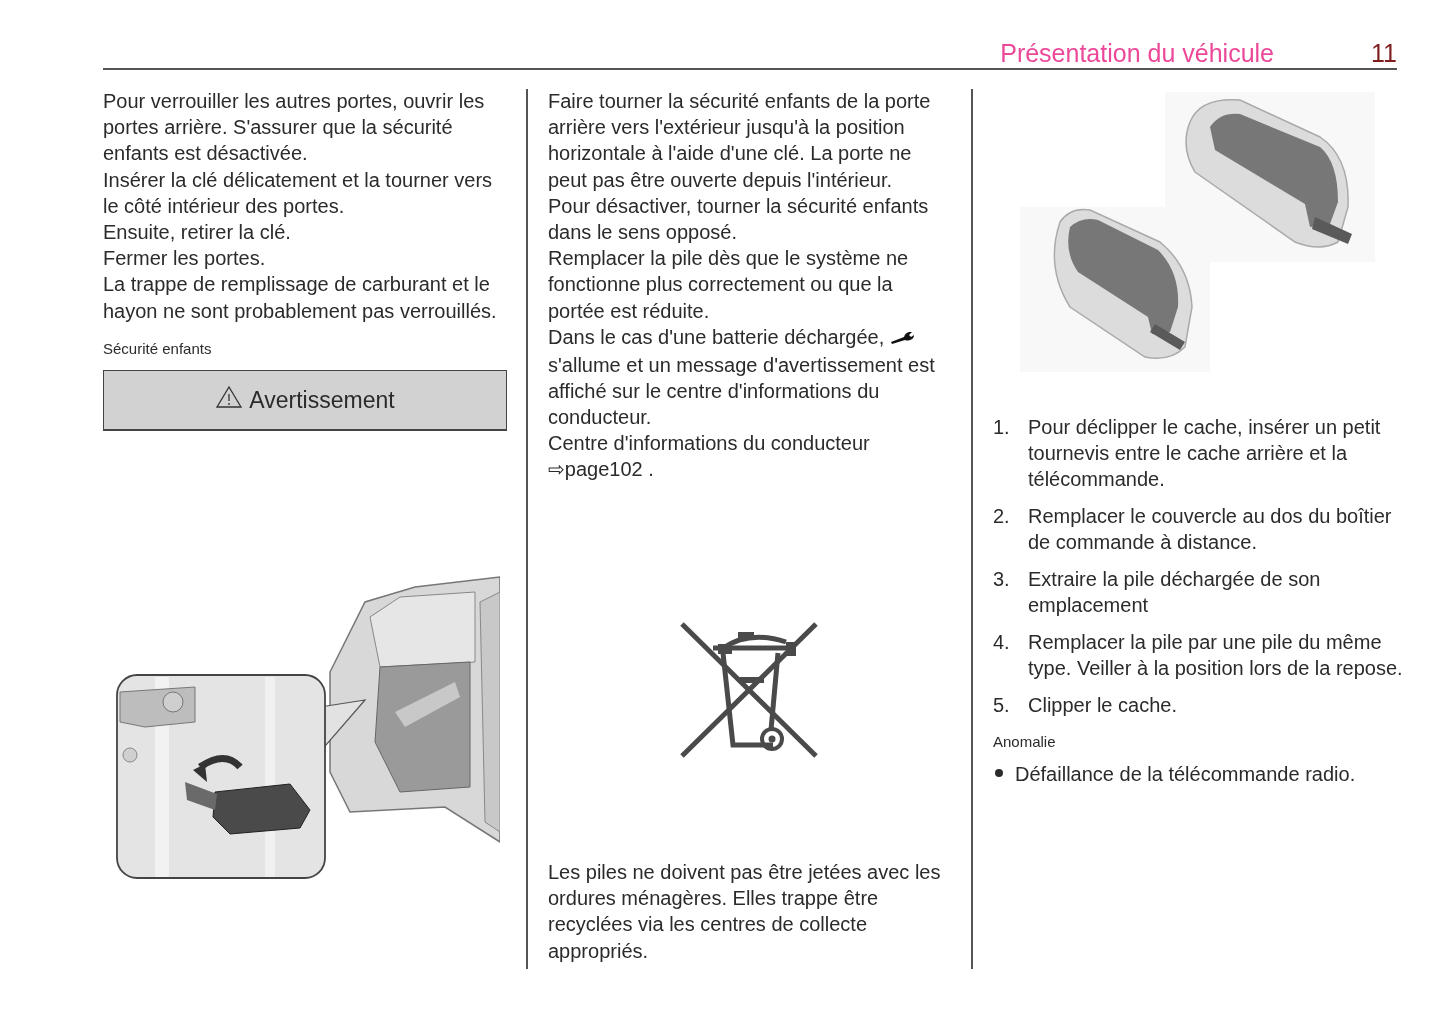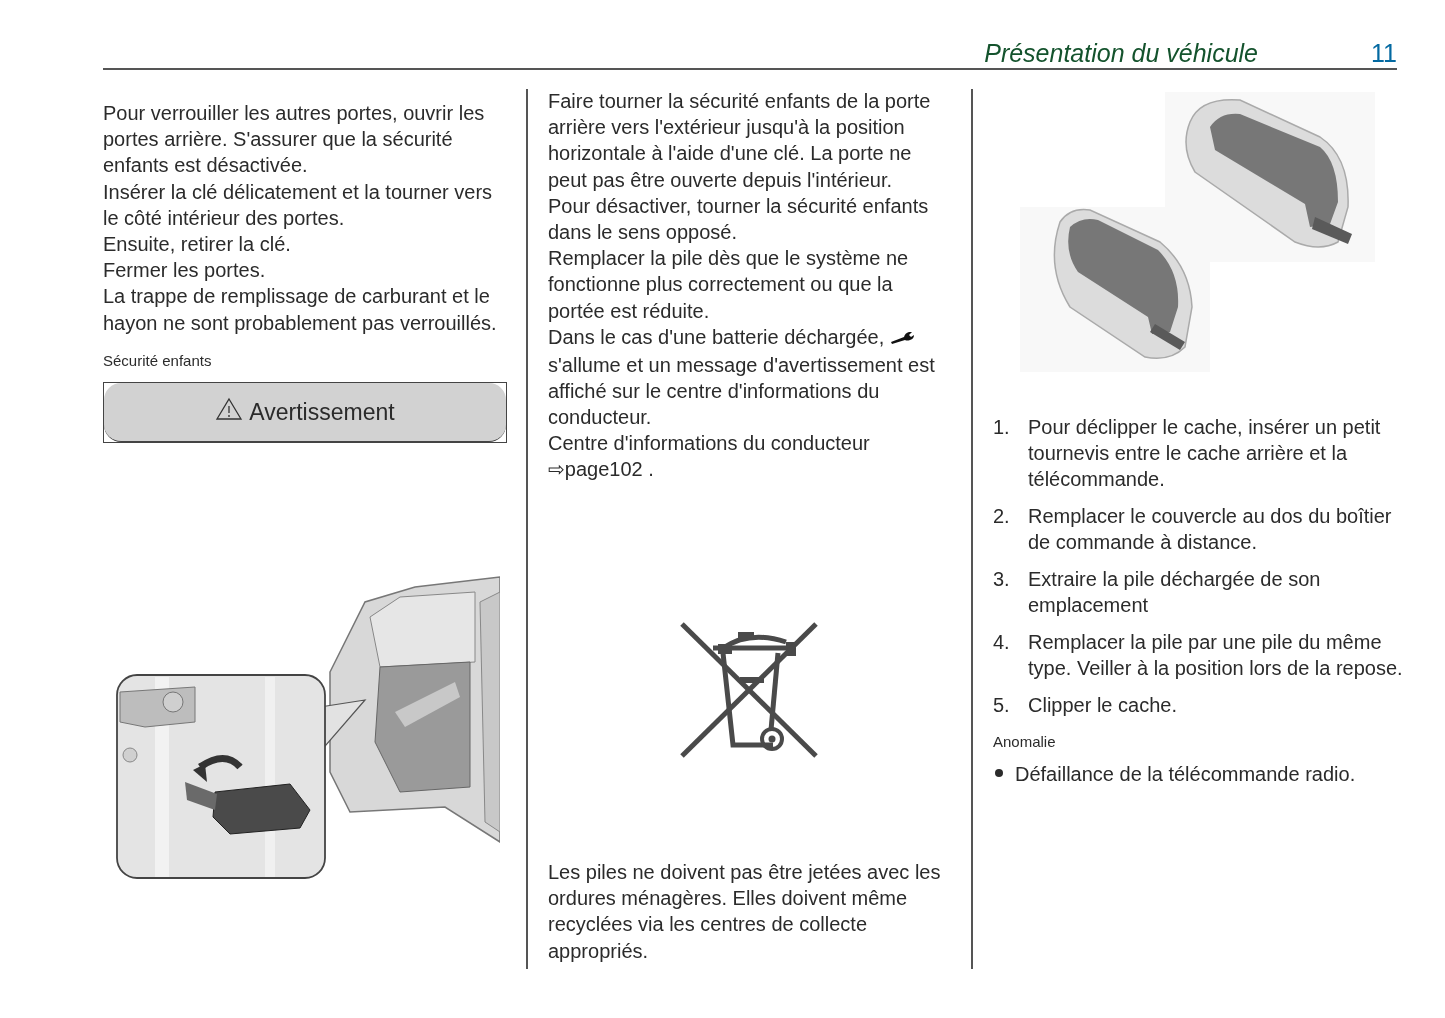--- a/index.html
+++ b/index.html
@@ -1,48 +1,48 @@
 <!DOCTYPE html>
 <html><head>
 <meta charset="utf-8">
 <style>
   html, body { margin:0; padding:0; background:#ffffff; }
   body { width:1445px; height:1018px; position:relative; overflow:hidden;
          font-family:"Liberation Sans", sans-serif; color:#2b2b2b; }
   .header { position:absolute; left:103px; top:36px; width:1294px; height:32px; border-bottom:2px solid #555; }
-  .header .title { position:absolute; right:139px; top:3px; font-size:25px; color:#14532d;font-style:italic; }
-  .header .page { position:absolute; right:0; top:3px; font-size:25px; color:#0369a1; }
+  .header .title { position:absolute; right:123px; top:3px; font-size:25px; color:#ec4899; }
+  .header .page { position:absolute; right:0; top:3px; font-size:25px; color:#7f1d1d; }
   .rule { position:absolute; width:2px; background:#555; }
   .col { position:absolute; font-size:20px; line-height:26.2px; }
   .col p { margin:0; }
   .h2 { font-size:15px; margin:12px 0 8px 0; }
   .h1 { font-size:28px; line-height:34px; margin:10px 0 6px 0; }
   .warnbox { border:1.5px solid #444; margin-top:4px; }
-  .warnhead { background:#d2d2d2; height:58px; border-bottom:1.5px solid #444; display:flex; align-items:center; justify-content:center; font-size:23px; gap:6px;border-radius:17px; }
+  .warnhead { background:#d2d2d2; height:58px; border-bottom:1.5px solid #444; display:flex; align-items:center; justify-content:center; font-size:23px; gap:6px; }
   .warnbody { padding:6px 8px 9px 8px; }
   .figure { position:absolute; }
   ol.steps { list-style:none; margin:0; padding:0; }
   ol.steps li { display:flex; margin-bottom:10.5px; }
   ol.steps .num { width:35px; flex:none; }
   .bullet { display:flex; }
   .bullet .dot { width:8px; height:8px; border-radius:50%; background:#2b2b2b; margin:8px 12px 0 2px; flex:none; }
   .wrench { display:inline-block; vertical-align:middle; }
 </style>
 </head>
 <body>
 
 <div class="header">
   <span class="title">Présentation du véhicule</span>
   <span class="page">11</span>
 </div>
 
 <div class="rule" style="left:526px; top:89px; height:880px;"></div>
 <div class="rule" style="left:971px; top:89px; height:880px;"></div>
 
-<div class="col" style="left:103px; top:88px; width:404px;margin-top:12px;">
+<div class="col" style="left:103px; top:88px; width:404px;">
   <p>Pour verrouiller les autres portes, ouvrir les portes arrière. S'assurer que la sécurité enfants est désactivée.</p>
   <p>Insérer la clé délicatement et la tourner vers le côté intérieur des portes.</p>
   <p>Ensuite, retirer la clé.</p>
   <p>Fermer les portes.</p>
   <p>La trappe de remplissage de carburant et le hayon ne sont probablement pas verrouillés.</p>
   <div class="h2">Sécurité enfants</div>
   <div class="warnbox">
     <div class="warnhead">
       <span>
         <svg width="28" height="24" viewBox="0 0 28 24">
@@ -113,21 +113,21 @@
     <rect x="108" y="22" width="10" height="14" fill="#4a4a4a"></rect>
     <rect x="62" y="57" width="24" height="6" fill="#4a4a4a"></rect>
     <circle cx="94" cy="119" r="10" fill="none" stroke="#4a4a4a" stroke-width="4"></circle>
     <circle cx="94" cy="119" r="3.5" fill="#4a4a4a"></circle>
     <line x1="4" y1="4" x2="138" y2="136" stroke="#4a4a4a" stroke-width="5"></line>
     <line x1="138" y1="4" x2="4" y2="136" stroke="#4a4a4a" stroke-width="5"></line>
   </svg>
 </div>
 
 <div class="col" style="left:548px; top:859px; width:405px;">
-  <p>Les piles ne doivent pas être jetées avec les ordures ménagères. Elles doivent même recyclées via les centres de collecte appropriés.</p>
+  <p>Les piles ne doivent pas être jetées avec les ordures ménagères. Elles trappe être recyclées via les centres de collecte appropriés.</p>
 </div>
 
 <div class="figure" style="left:1020px; top:92px; width:355px; height:280px;">
   <svg width="355" height="280" viewBox="0 0 355 280">
     <rect x="145" y="0" width="210" height="170" fill="#f8f8f8"></rect>
     <rect x="0" y="115" width="190" height="165" fill="#f8f8f8"></rect>
 
     <path d="M170 30 Q180 5 220 8 L300 45 Q330 65 328 115 L318 150 Q300 160 275 150 L175 80 Q160 55 170 30 Z" fill="#dcdcdc" stroke="#aaa" stroke-width="1.5"></path>
     <path d="M190 35 Q200 20 220 22 L300 55 Q318 70 318 110 L310 132 L290 135 L285 112 L195 58 Z" fill="#777"></path>
     <path d="M295 125 L332 142 L328 152 L292 137 Z" fill="#5a5a5a"></path>

